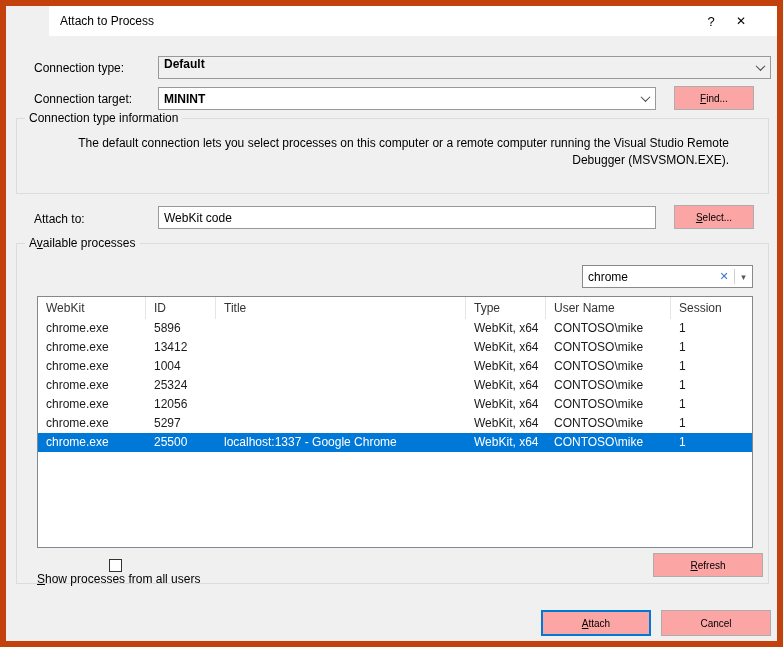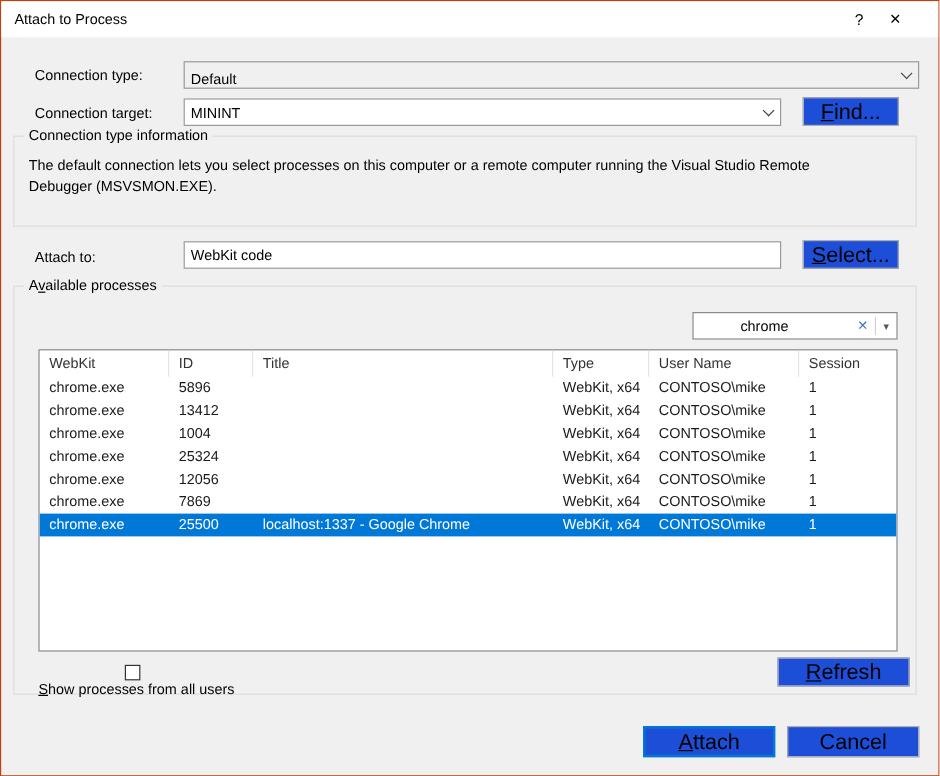--- a/index.html
+++ b/index.html
@@ -1,53 +1,53 @@
 <!DOCTYPE html>
 <html><head>
 <meta charset="utf-8">
 <style>
   * { margin:0; padding:0; box-sizing:border-box; }
   html,body { background:#ffffff; }
   body { font-family:"Liberation Sans", sans-serif; }
 
-  .dialog { position:relative; width:783px; height:647px; border:1px solid #c2410c;
-            background:#f0f0f0; font-size:12px; color:#000; overflow:hidden; }
+  .dialog { position:relative; width:783px; height:647px; border:6px solid #c2410c;
+            background:#f0f0f0; font-size:12px; color:#000; overflow:hidden;padding-left:43px; }
 
   .titlebar { position:relative; height:30px; background:#ffffff; display:flex; align-items:center; }
   .tb-title { margin-left:11px; }
   .tb-btn { position:absolute; top:0; height:30px; width:28px; display:flex; align-items:center;
             justify-content:center; color:#000; cursor:default; }
   .tb-help  { right:52px; font-size:13px; }
   .tb-close { right:22px; font-size:12px; }
 
   .body { position:absolute; top:30px; left:0; right:0; bottom:0; }
   .lbl { position:absolute; line-height:14px; white-space:nowrap; }
 
-  .combo { position:absolute; border:1px solid #999; background:#fff; display:flex; align-items:flex-end; }
+  .combo { position:absolute; border:1px solid #999; background:#fff; display:flex; align-items:flex-start;font-weight:bold; }
   .combo.gray { background:#f0f0f0; }
   .combo .val { flex:1; padding-left:5px; white-space:nowrap; overflow:hidden; }
   .combo input { flex:1; min-width:0; border:none; outline:none; background:transparent;
                  font:inherit; padding-left:5px; height:100%; }
   .chevbox { width:20px; height:100%; display:flex; align-items:center; justify-content:center; flex:none; }
   .chev { width:7px; height:7px; border-right:1px solid #444; border-bottom:1px solid #444;
           transform:rotate(45deg) translate(-1px,-1px); }
 
   .textbox { position:absolute; border:1px solid #999; background:#fff; font:inherit; padding-left:5px; outline:none; }
 
-  .btn { position:absolute; background:#1d4ed8; border:1px solid #adadad; font:inherit; font-size:18px;
+  .btn { position:absolute; background:#fca5a5; border:1px solid #adadad; font:inherit; font-size:10px;
          color:#000; text-align:center; cursor:default; }
   .btn.default { border:1px solid #0078d7; box-shadow: inset 0 0 0 1px #0078d7; }
 
   .groupbox { position:absolute; border:1px solid #dcdcdc; }
   .group-title { position:absolute; top:-8px; left:8px; background:#f0f0f0; padding:0 4px; line-height:15px; white-space:nowrap; }
   .info-text { position:absolute; left:12px; top:16px; width:700px; line-height:17px; }
 
   .filter { position:absolute; border:1px solid #8a8a8a; background:#fff; display:flex; align-items:center; }
   .filter input { flex:1; min-width:0; border:none; outline:none; background:transparent; font:inherit;
-                  padding-left:5px; height:100%;margin-left:34px; }
+                  padding-left:5px; height:100%; }
   .filter .clear { width:20px; text-align:center; color:#3b78c3; font-size:11px; flex:none; }
   .filter .fsep { width:1px; height:15px; background:#d0d0d0; flex:none; }
   .filter .fdrop { width:17px; text-align:center; color:#555; font-size:9px; flex:none; }
 
   .table { position:absolute; background:#fff; border:1px solid #828790; overflow:hidden; }
   .thead, .trow { display:grid; grid-template-columns:108px 70px 250px 80px 125px 1fr; }
   .thead { height:22px; line-height:22px; color:#333; }
   .thead > div { padding-left:8px; border-right:1px solid #e5e5e5; white-space:nowrap; overflow:hidden; }
   .thead > div:last-child { border-right:none; }
   .trow { height:19px; line-height:19px; color:#1a1a1a; }
@@ -80,21 +80,21 @@
 
     <span class="lbl" style="left:28px; top:56px;">Connection target:</span>
     <div class="combo" style="left:152px; top:51px; width:498px; height:23px;">
       <input value="MININT" style="">
       <span class="chevbox">
           <span class="chev"></span>
         </span>
     </div>
     <button class="btn" style="left:668px; top:50px; width:80px; height:24px;"><u>F</u>ind...</button>
 
-    <div class="groupbox" style="left:10px; top:82px; width:753px; height:76px;">
+    <div class="groupbox" style="left:10px; top:82px; width:753px; height:76px;text-align:right;">
       <span class="group-title">Connection type information</span>
       <div class="info-text">The default connection lets you select processes on this computer or a remote computer running the Visual Studio Remote Debugger (MSVSMON.EXE).</div>
     </div>
 
     <span class="lbl" style="left:28px; top:176px;">Attach to:</span>
     <input class="textbox" style="left: 152px; top: 170px; width: 498px; height: 23px;" value="WebKit code">
     <button class="btn" style="left:668px; top:169px; width:80px; height:24px;"><u>S</u>elect...</button>
 
     <div class="groupbox" style="left:10px; top:207px; width:753px; height:341px;">
       <span class="group-title">A<u>v</u>ailable processes</span>
@@ -157,21 +157,21 @@
               <div>chrome.exe</div>
               <div>12056</div>
               <div></div>
               <div>WebKit, x64</div>
               <div>CONTOSO\mike</div>
               <div>1</div>
             </div>
 
             <div class="trow">
               <div>chrome.exe</div>
-              <div>7869</div>
+              <div>5297</div>
               <div></div>
               <div>WebKit, x64</div>
               <div>CONTOSO\mike</div>
               <div>1</div>
             </div>
 
             <div class="trow selected">
               <div>chrome.exe</div>
               <div>25500</div>
               <div>localhost:1337 - Google Chrome</div>

